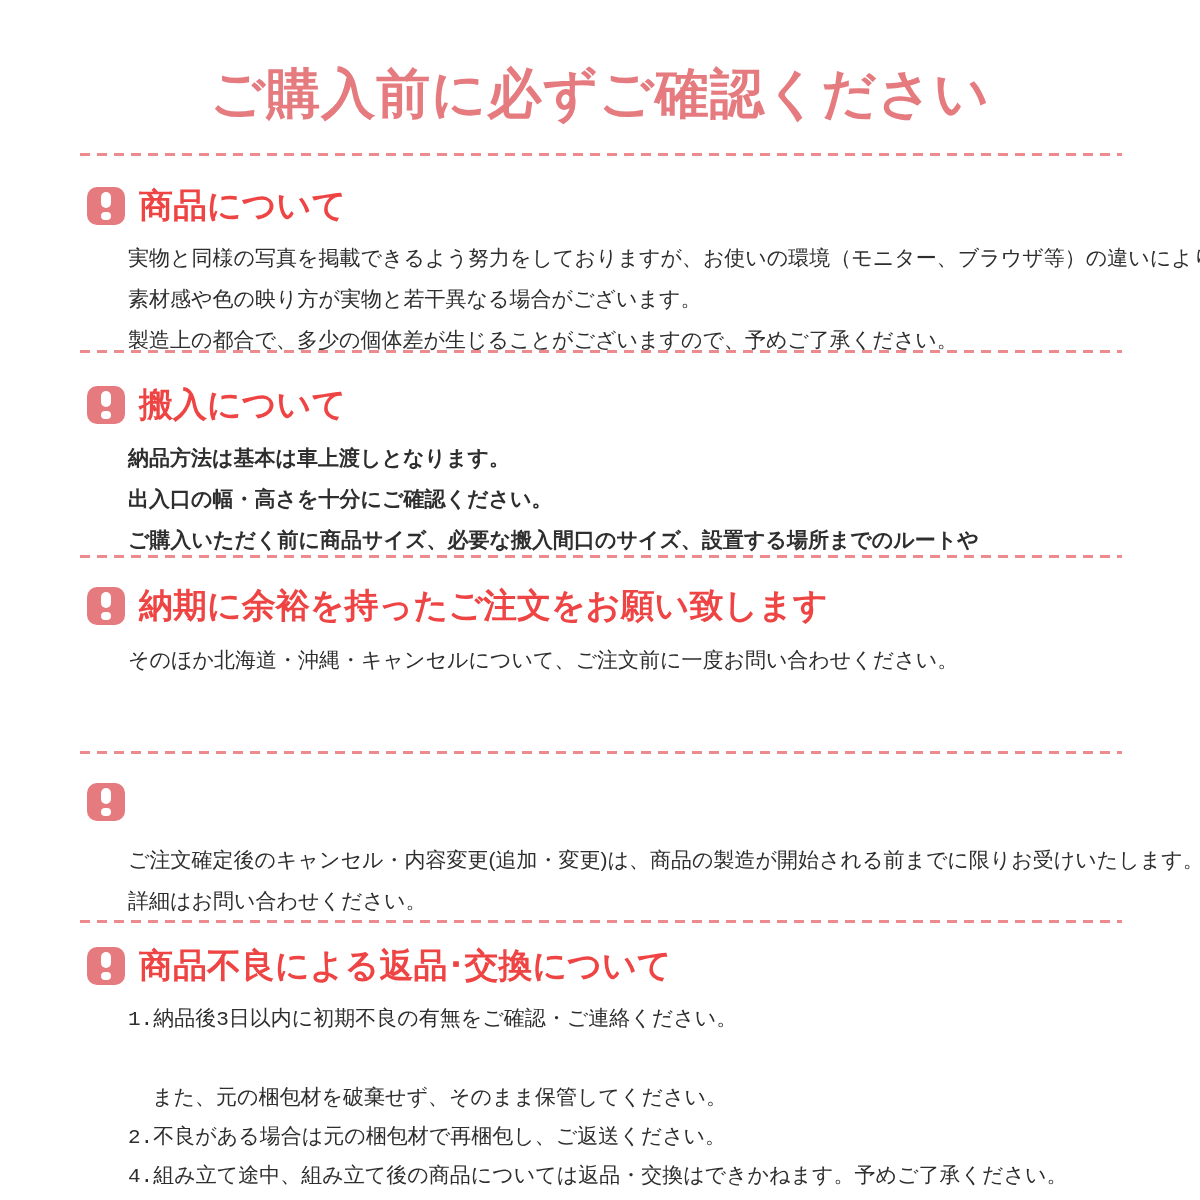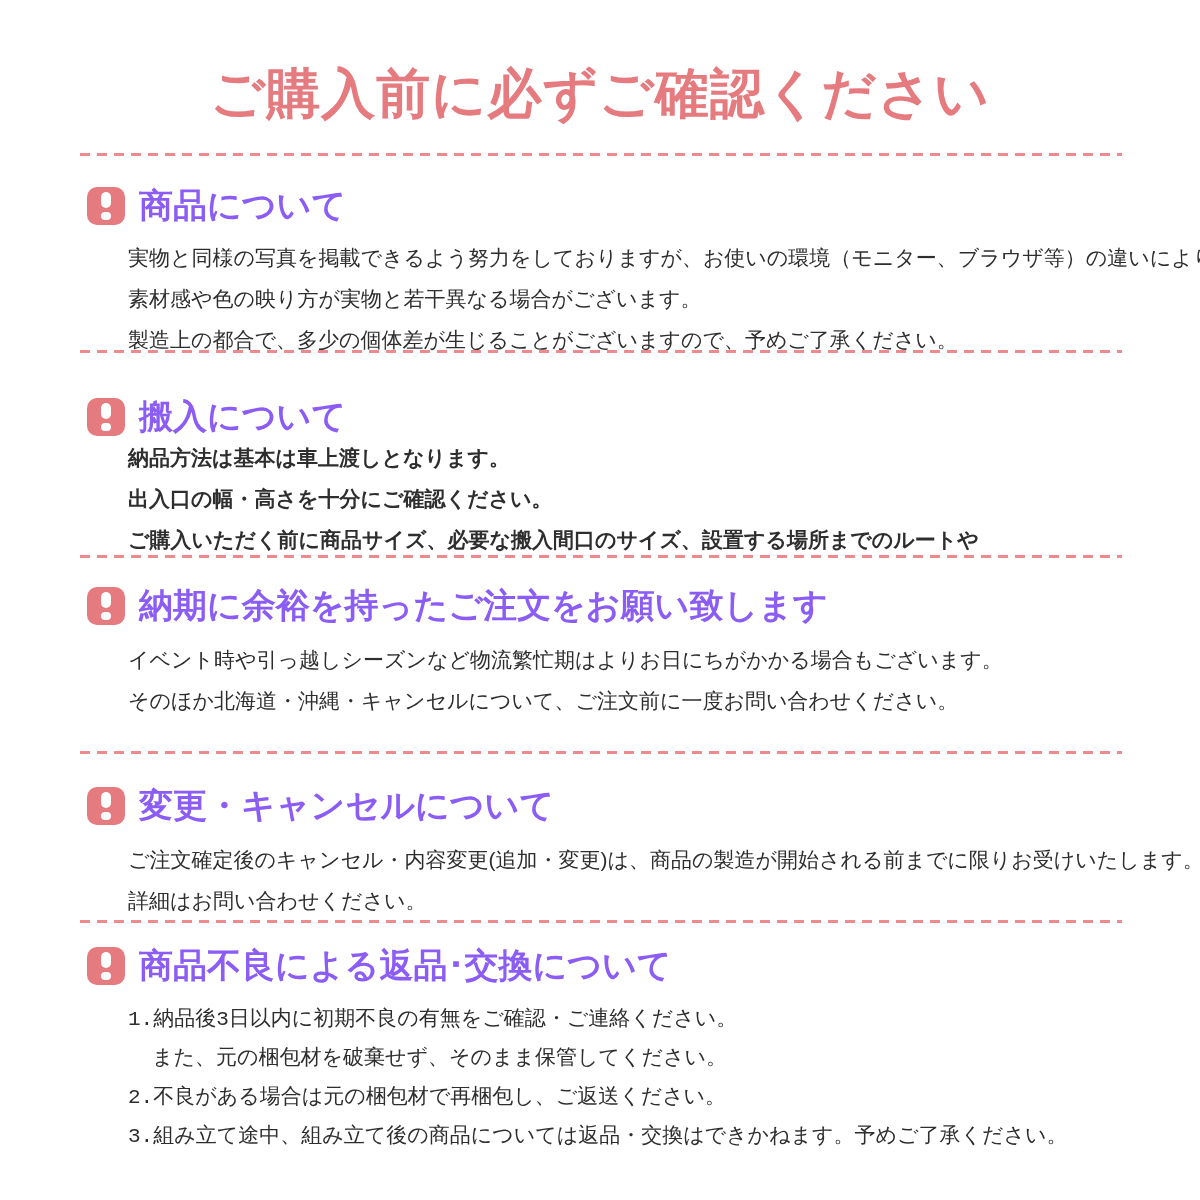--- a/index.html
+++ b/index.html
@@ -35,21 +35,21 @@
   .sep-5 { top: 920px; }
 
   .sec-head {
     position: absolute;
     left: 87px;
     display: flex;
     align-items: center;
     gap: 14px;
   }
   .head-1 { top: 183px; }
-  .head-2 { top: 394px; justify-content: space-between; }
+  .head-2 { top: 382px; justify-content: space-between; }
   .head-3 { top: 583px; }
   .head-4 { top: 783px; }
   .head-5 { top: 943px; }
 
   .badge {
     width: 38px; height: 38px;
     border-radius: 10px;
     background: #E57A7F;
     display: flex;
     flex-direction: column;
@@ -57,39 +57,39 @@
     justify-content: center;
     gap: 4px;
     flex: 0 0 auto;
   }
   .badge .bar { width: 10px; height: 16px; background: #ffffff; border-radius: 5px; }
   .badge .dot { width: 10px; height: 8px;  background: #ffffff; border-radius: 4px; }
 
   .sec-title {
     font-size: 34px;
     font-weight: bold;
-    color: #8b5cf6;
+    color: #ef4444;
     white-space: nowrap;
   }
 
   .sec-body {
     position: absolute;
     left: 128px;
     font-size: 21px;
     color: #2e2e2e;
     white-space: nowrap;
   }
   .body-1 { top: 237px; }
   .body-2 { top: 437px; font-weight: bold; }
   .body-3 { top: 639px; }
   .body-4 { top: 839px; }
   .body-5 { top: 1000px; font-family: Liberation Mono, monospace; }
   .sec-body .line { line-height: 41px; height: 41px; }
   .body-5 .line { line-height: 39px; height: 39px; }
-  .line.indent { padding-left: 24px; }
+  .line.indent { padding-left: 24px; margin-top: 40px; }
 </style>
 </head>
 <body>
 
 <div class="page">
 
   <div class="page-title">ご購入前に必ずご確認ください</div>
 
   <div class="sep sep-1"></div>
 
@@ -124,47 +124,45 @@
   <div class="sep sep-3"></div>
 
   <div class="sec-head head-3">
     <span class="badge">
       <span class="bar"></span>
       <span class="dot"></span>
     </span>
     <span class="sec-title">納期に余裕を持ったご注文をお願い致します</span>
   </div>
   <div class="sec-body body-3">
-    <div class="line">イベント時や引っ越しシーズンなど物流繁忙期はよりお日にちがかかる場合もございます。</div>
     <div class="line">そのほか北海道・沖縄・キャンセルについて、ご注文前に一度お問い合わせください。</div>
   </div>
 
   <div class="sep sep-4"></div>
 
   <div class="sec-head head-4">
     <span class="badge">
       <span class="bar"></span>
       <span class="dot"></span>
     </span>
-    <span class="sec-title">変更・キャンセルについて</span>
   </div>
   <div class="sec-body body-4">
     <div class="line">ご注文確定後のキャンセル・内容変更(追加・変更)は、商品の製造が開始される前までに限りお受けいたします。</div>
     <div class="line">詳細はお問い合わせください。</div>
   </div>
 
   <div class="sep sep-5"></div>
 
   <div class="sec-head head-5">
     <span class="badge">
       <span class="bar"></span>
       <span class="dot"></span>
     </span>
     <span class="sec-title">商品不良による返品･交換について</span>
   </div>
   <div class="sec-body body-5">
     <div class="line">1.納品後3日以内に初期不良の有無をご確認・ご連絡ください。</div>
     <div class="line indent">また、元の梱包材を破棄せず、そのまま保管してください。</div>
     <div class="line">2.不良がある場合は元の梱包材で再梱包し、ご返送ください。</div>
-    <div class="line">3.組み立て途中、組み立て後の商品については返品・交換はできかねます。予めご了承ください。</div>
+    <div class="line">4.組み立て途中、組み立て後の商品については返品・交換はできかねます。予めご了承ください。</div>
   </div>
 
 </div>
 
 </body></html>

